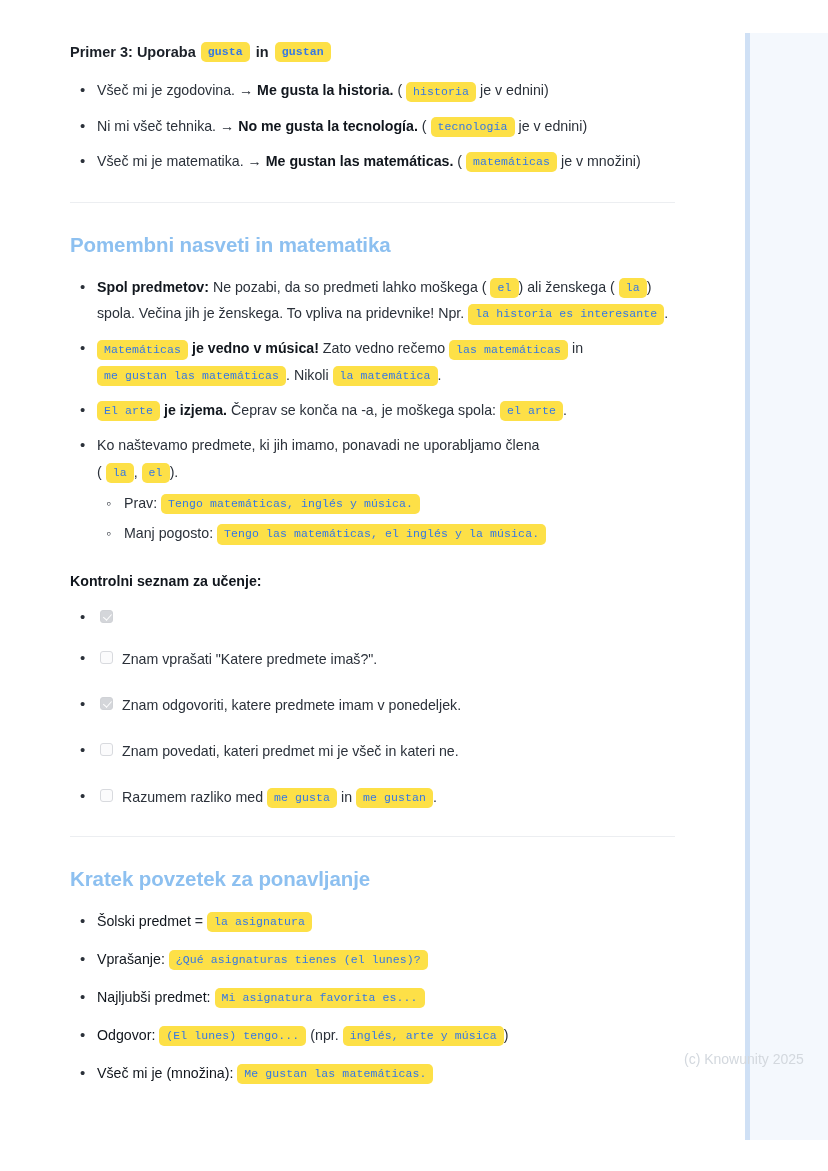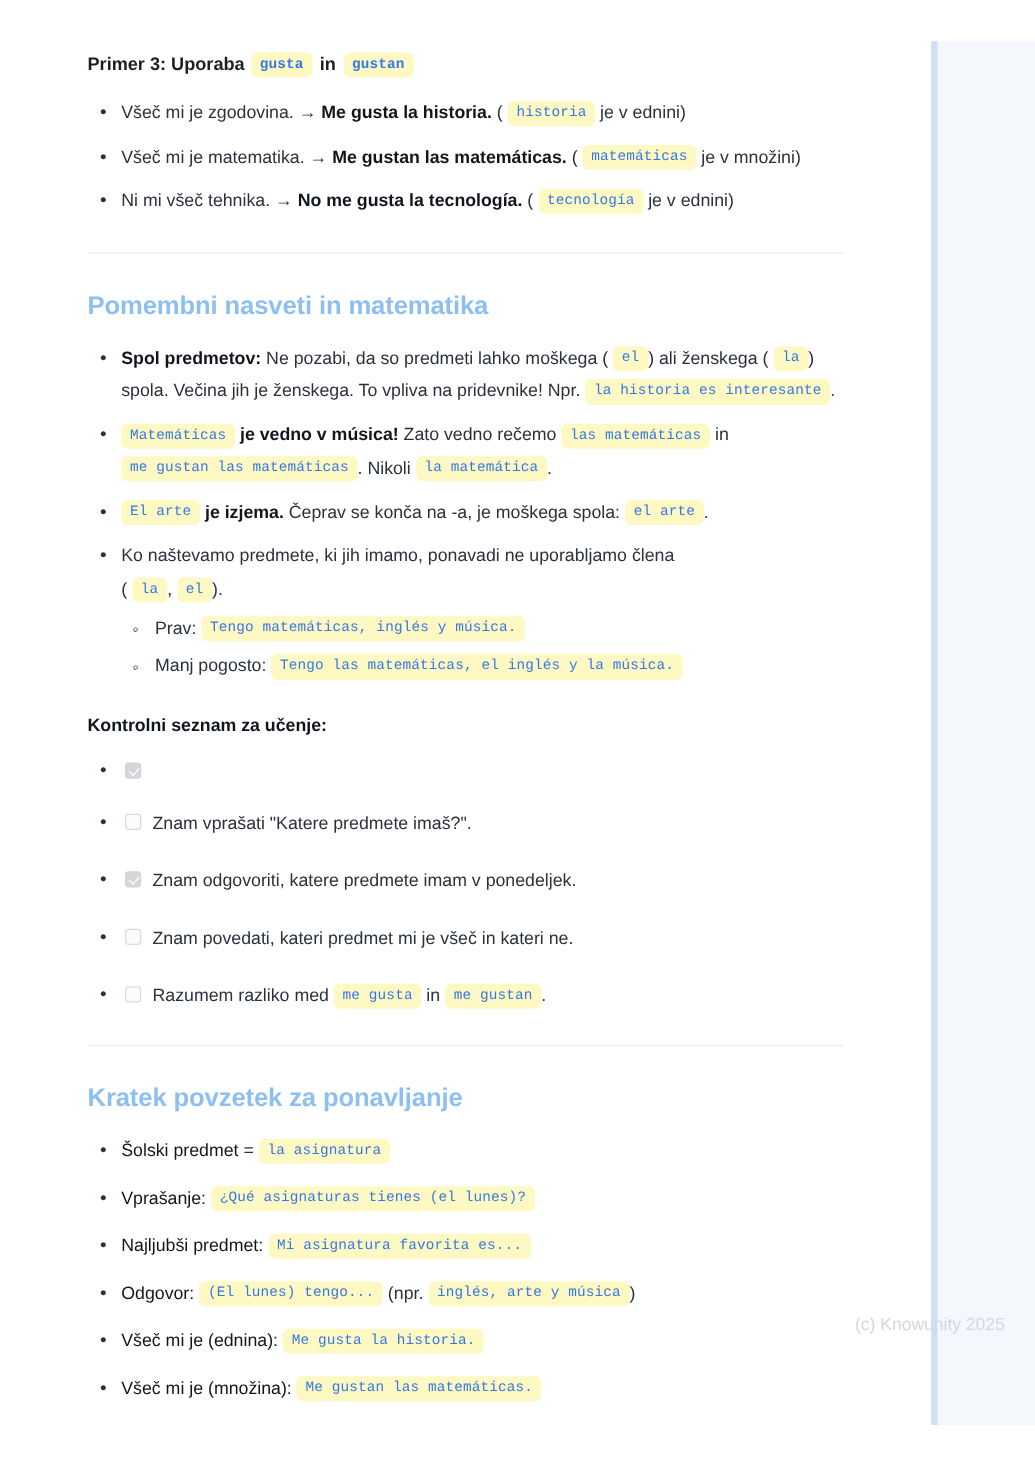--- a/index.html
+++ b/index.html
@@ -57,21 +57,21 @@
   }
   .lead-title .t { margin-right: 5px; }
   .lead-title .sep { margin: 0 6px; }
 
   
   .code {
     display: inline-block;
     font-family: "Liberation Mono", monospace;
     font-size: 11.5px;
     color: #3578e5;
-    background: #fef9c3;
+    background: #fde047;
     border-radius: 5px;
     padding: 3px 7px 3px 7px;
     line-height: 1.25;
     white-space: nowrap;
     vertical-align: middle;
     letter-spacing: 0.1px;
   }
 
   
   ul.blist {
@@ -243,30 +243,30 @@
   </div>
 
   <ul class="blist">
     <li>
       <span>Všeč mi je zgodovina. → </span><b>Me gusta la historia.</b>
       <span>(</span>
       <span class="code">historia</span>
       <span>je v ednini)</span>
     </li>
     <li>
+      <span>Ni mi všeč tehnika. → </span><b>No me gusta la tecnología.</b>
+      <span>(</span>
+      <span class="code">tecnología</span>
+      <span>je v ednini)</span>
+    </li>
+    <li>
       <span>Všeč mi je matematika. → </span><b>Me gustan las matemáticas.</b>
       <span>(</span>
       <span class="code">matemáticas</span>
       <span>je v množini)</span>
-    </li>
-    <li>
-      <span>Ni mi všeč tehnika. → </span><b>No me gusta la tecnología.</b>
-      <span>(</span>
-      <span class="code">tecnología</span>
-      <span>je v ednini)</span>
     </li>
   </ul>
 
   <div class="divider"></div>
 
   <h2 class="section">Pomembni nasveti in matematika</h2>
 
   <ul class="blist">
     <li>
       <b>Spol predmetov:</b><span> Ne pozabi, da so predmeti lahko moškega (</span>
@@ -354,24 +354,20 @@
       <b>Najljubši predmet:</b>
       <span class="code">Mi asignatura favorita es...</span>
     </li>
     <li>
       <b>Odgovor:</b>
       <span class="code">(El lunes) tengo...</span>
       <span>(npr.</span>
       <span class="code">inglés, arte y música</span><span>)</span>
     </li>
     <li>
-      <b>Všeč mi je (ednina):</b>
-      <span class="code">Me gusta la historia.</span>
-    </li>
-    <li>
       <b>Všeč mi je (množina):</b>
       <span class="code">Me gustan las matemáticas.</span>
     </li>
   </ul>
 
 </div>
 
 <div id="scroll-strip">
   <div class="bar"></div>
 </div>

